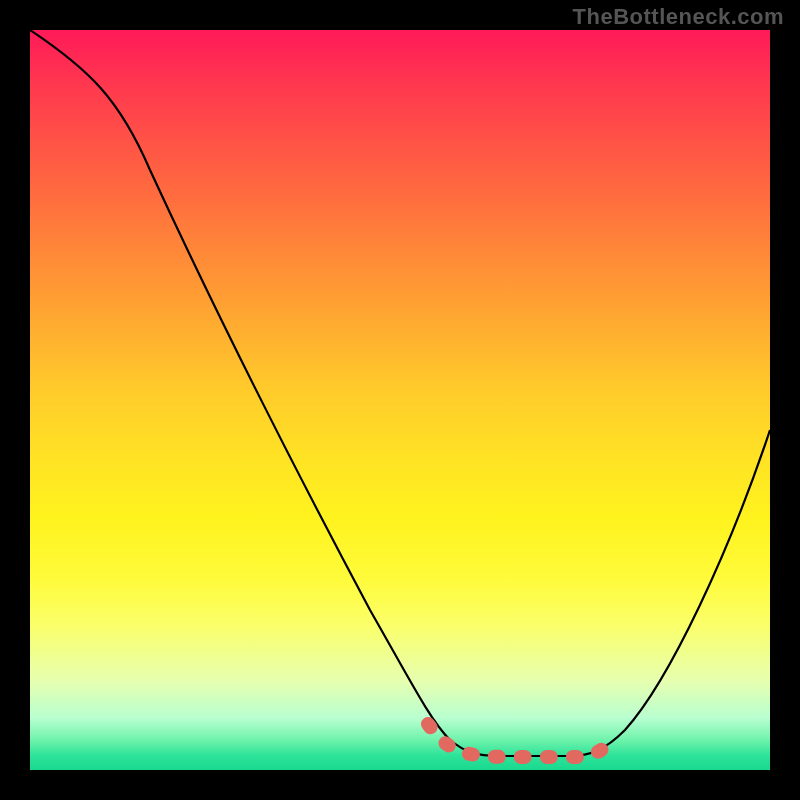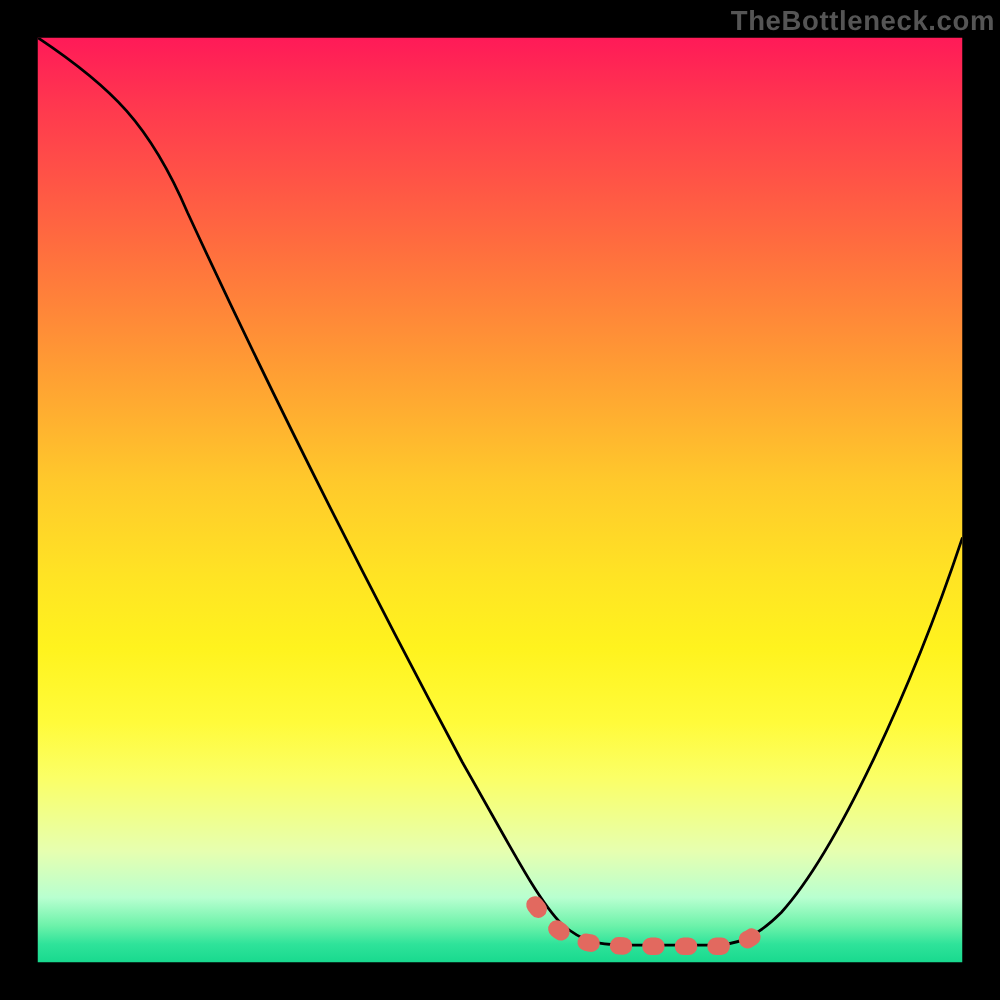--- a/index.html
+++ b/index.html
@@ -13,21 +13,21 @@
   }
   .frame {
     position: relative;
     width: 800px;
     height: 800px;
     background: #000;
   }
   .watermark {
     position: absolute;
     top: 4px;
-    right: 4px;
+    right: 16px;
     color: #555;
     font-size: 22px;
     font-weight: 600;
     letter-spacing: 0.5px;
     z-index: 5;
     user-select: none;
   }
   .plot-area {
     position: absolute;
     left: 30px;

